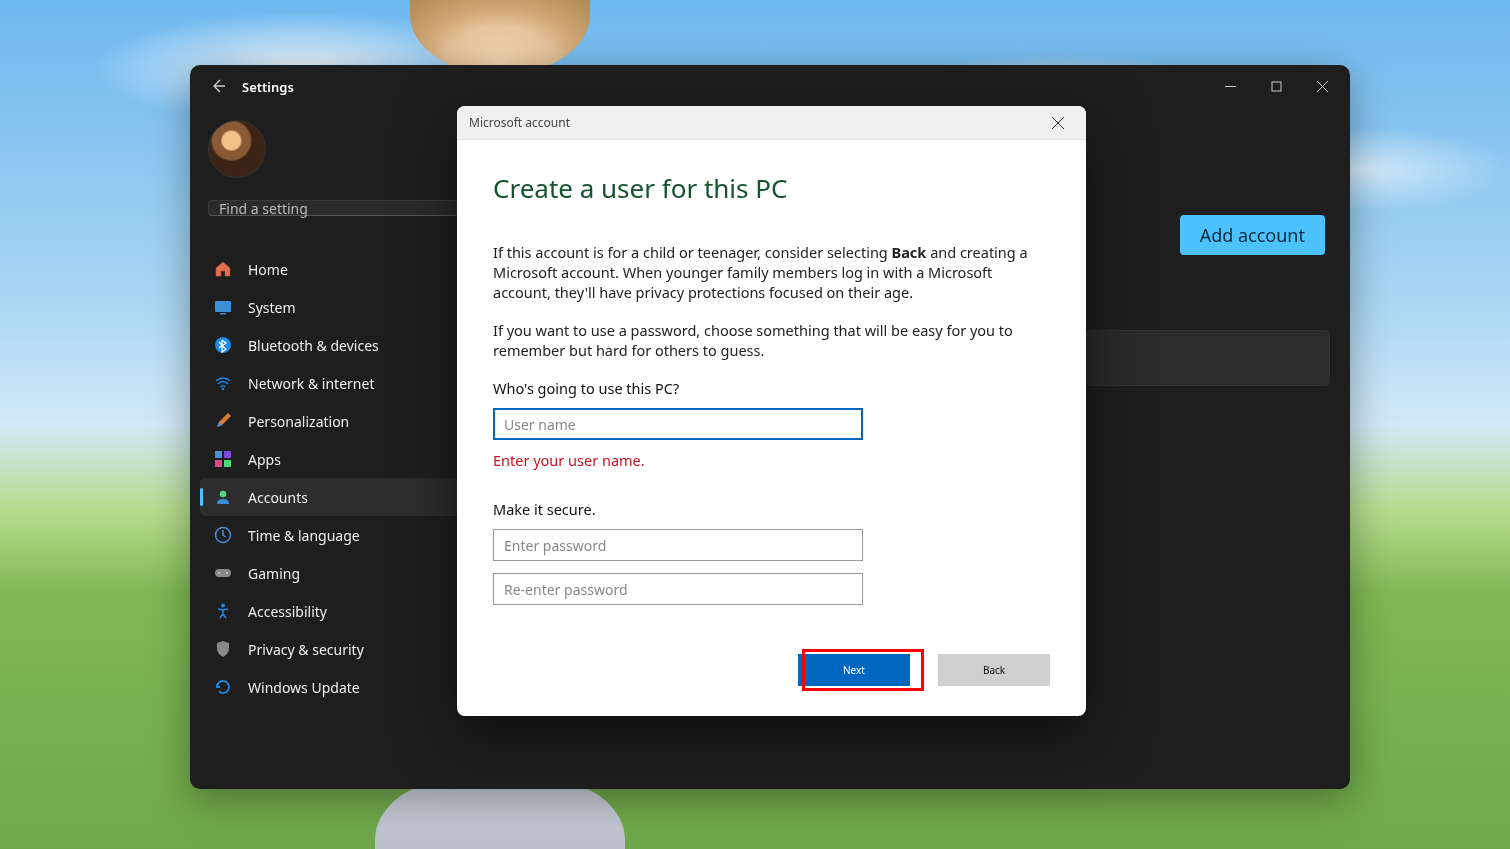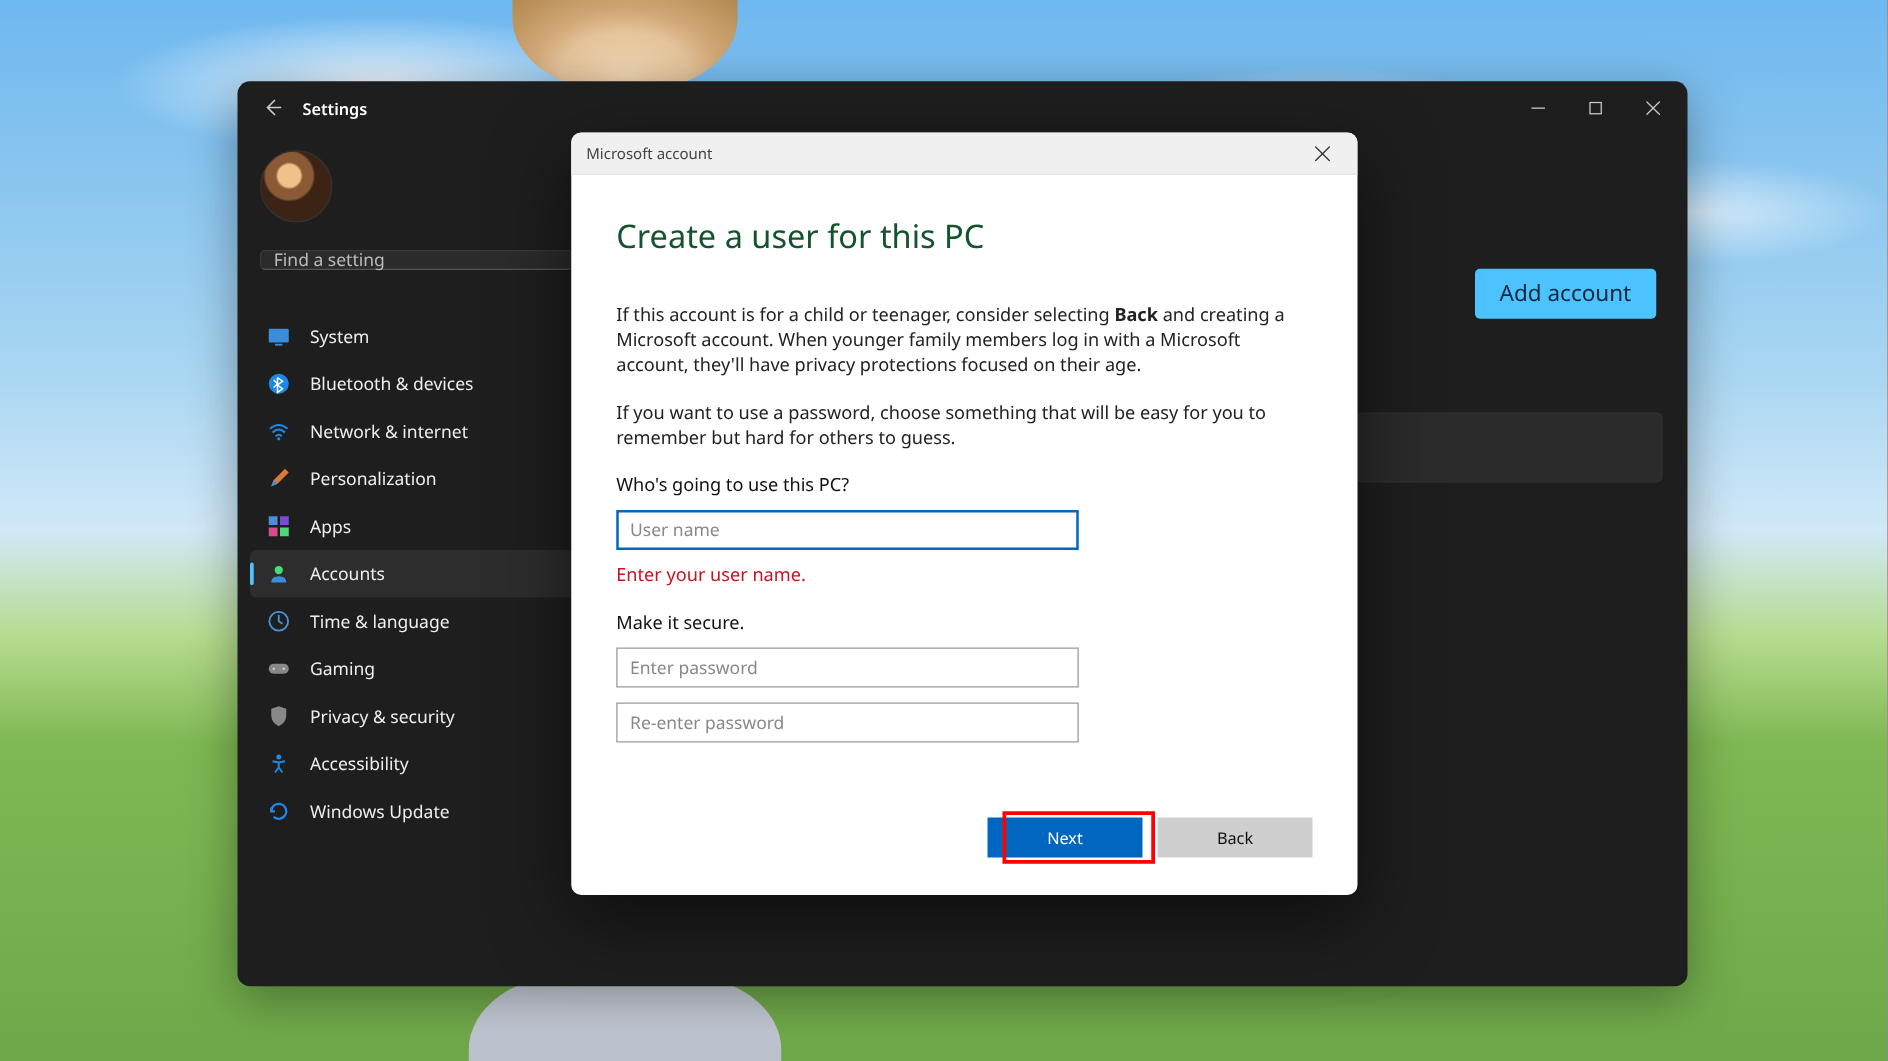--- a/index.html
+++ b/index.html
@@ -111,29 +111,29 @@
     .dialog-body { padding: 30px 36px 20px 36px; }
     .dlg-title { font-size: 26px; font-weight: 400; color: #14532d; margin-bottom: 36px; }
     .dlg-p { font-size: 14.5px; line-height: 20px; color: #222; margin-bottom: 18px; max-width: 560px; }
     .dlg-label { font-size: 14.5px; color: #111; margin-bottom: 10px; display:block; }
     .text-input {
       width: 370px; height: 32px; border: 1px solid #999; padding: 0 10px; font-size: 14px;
       color: #111; outline: none;
     }
     .text-input::placeholder { color: #888; }
     .text-input.focus { border: 2px solid #0067c0; height: 32px; padding: 0 9px; }
-    .err { color: #c81123; font-size: 14.5px; margin: 10px 0 18px; }
+    .err { color: #c81123; font-size: 14.5px; margin: 10px 0 29px; }
     .gap12 { margin-bottom: 12px; }
 
     .dlg-buttons {
       position: absolute; right: 36px; bottom: 30px; display: flex; gap: 12px;
     }
     .dlg-btn {
-      width: 124px; height: 32px; font-size: 13px; border: none;
-      display:flex; align-items:center; justify-content:center;
+      width: 112px; height: 32px; font-size: 10px; border: none;
+      display:flex; align-items:center; justify-content:center;margin-left:16px;
     }
     .btn-primary { background: #0067c0; color: #fff; }
     .btn-secondary { background: #cfcfcf; color: #111; }
     .highlight-frame {
       position: absolute; border: 3px solid #ff0000; pointer-events: none;
     }
   </style>
 </head>
 <body>
 
@@ -175,20 +175,28 @@
     <div class="avatar"></div>
 
     <div class="search-wrap">
       <input class="search-input" placeholder="Find a setting" style="">
     </div>
 
     <div class="nav">
       <div class="nav-item">
         <span class="nav-icon">
             <svg width="18" height="18" viewBox="0 0 18 18">
+              <path d="M2 8 L9 2 L16 8 V16 H11 V11 H7 V16 H2 Z" fill="#e07050" stroke="#b85030" stroke-width="0.5"></path>
+            </svg>
+          </span>
+        <span>Home</span>
+      </div>
+      <div class="nav-item">
+        <span class="nav-icon">
+            <svg width="18" height="18" viewBox="0 0 18 18">
               <rect x="1" y="3" width="16" height="11" rx="1" fill="#3a8dd8"></rect>
               <rect x="6" y="15" width="6" height="1.5" fill="#3a8dd8"></rect>
             </svg>
           </span>
         <span>System</span>
       </div>
       <div class="nav-item">
         <span class="nav-icon">
             <svg width="18" height="18" viewBox="0 0 18 18">
               <circle cx="9" cy="9" r="8" fill="#1e88e5"></circle>
@@ -250,33 +258,33 @@
               <rect x="1" y="5" width="16" height="8" rx="4" fill="#888"></rect>
               <circle cx="5" cy="9" r="1" fill="#ccc"></circle>
               <circle cx="13" cy="9" r="1" fill="#ccc"></circle>
             </svg>
           </span>
         <span>Gaming</span>
       </div>
       <div class="nav-item">
         <span class="nav-icon">
             <svg width="18" height="18" viewBox="0 0 18 18">
-              <path d="M9 1 L15 3 V8 Q15 14 9 17 Q3 14 3 8 V3 Z" fill="#888"></path>
-            </svg>
-          </span>
-        <span>Privacy &amp; security</span>
-      </div>
-      <div class="nav-item">
-        <span class="nav-icon">
-            <svg width="18" height="18" viewBox="0 0 18 18">
               <circle cx="9" cy="3.5" r="2" fill="#1e88e5"></circle>
               <path d="M4 7 L9 8 L14 7 M9 8 V12 L6 16 M9 12 L12 16" stroke="#1e88e5" stroke-width="1.6" fill="none"></path>
             </svg>
           </span>
         <span>Accessibility</span>
+      </div>
+      <div class="nav-item">
+        <span class="nav-icon">
+            <svg width="18" height="18" viewBox="0 0 18 18">
+              <path d="M9 1 L15 3 V8 Q15 14 9 17 Q3 14 3 8 V3 Z" fill="#888"></path>
+            </svg>
+          </span>
+        <span>Privacy &amp; security</span>
       </div>
       <div class="nav-item">
         <span class="nav-icon">
             <svg width="18" height="18" viewBox="0 0 18 18">
               <path d="M3 9 A6 6 0 1 1 5 13.5" fill="none" stroke="#1e88e5" stroke-width="1.8"></path>
               <path d="M3 6 V9 H6" fill="none" stroke="#1e88e5" stroke-width="1.8"></path>
             </svg>
           </span>
         <span>Windows Update</span>
       </div>

